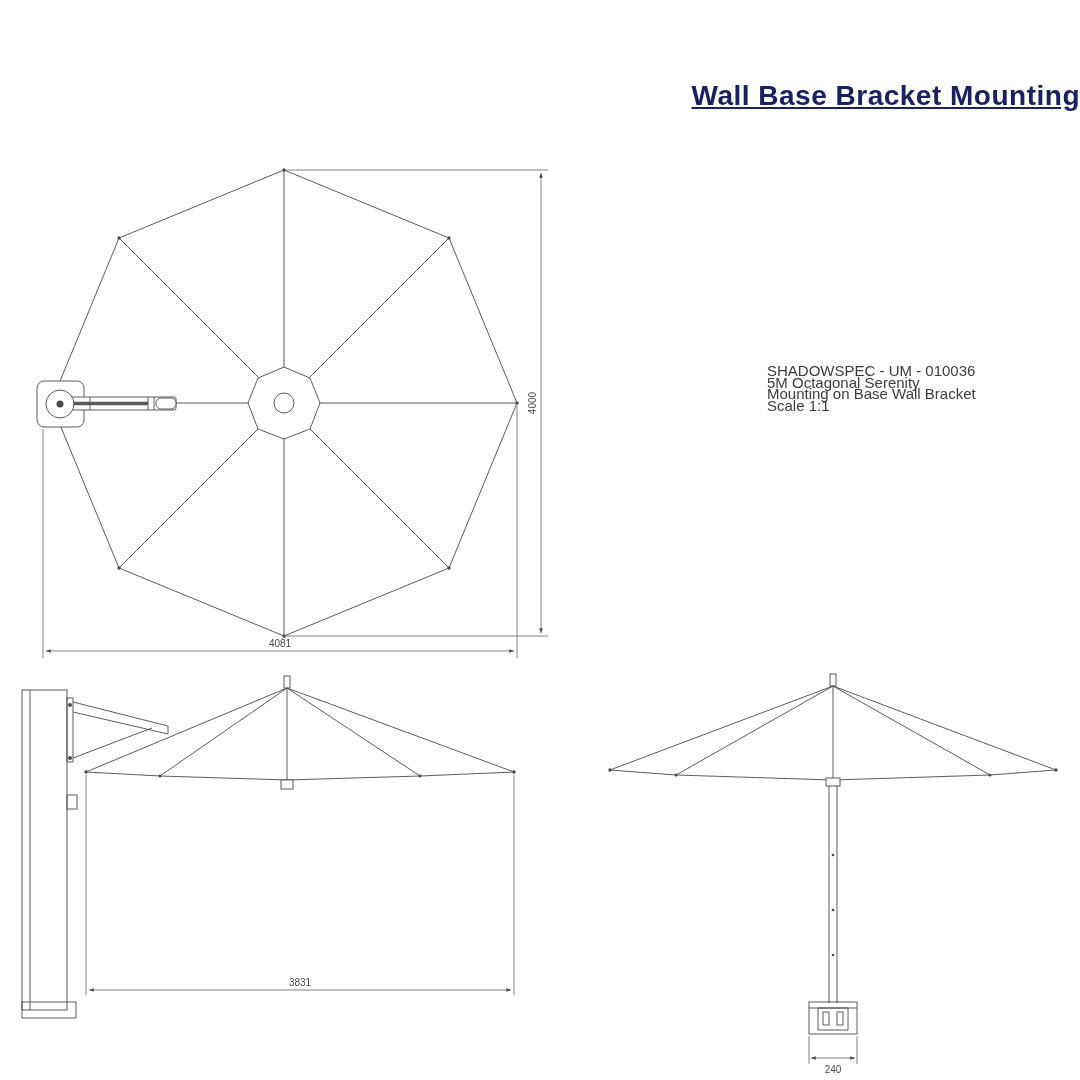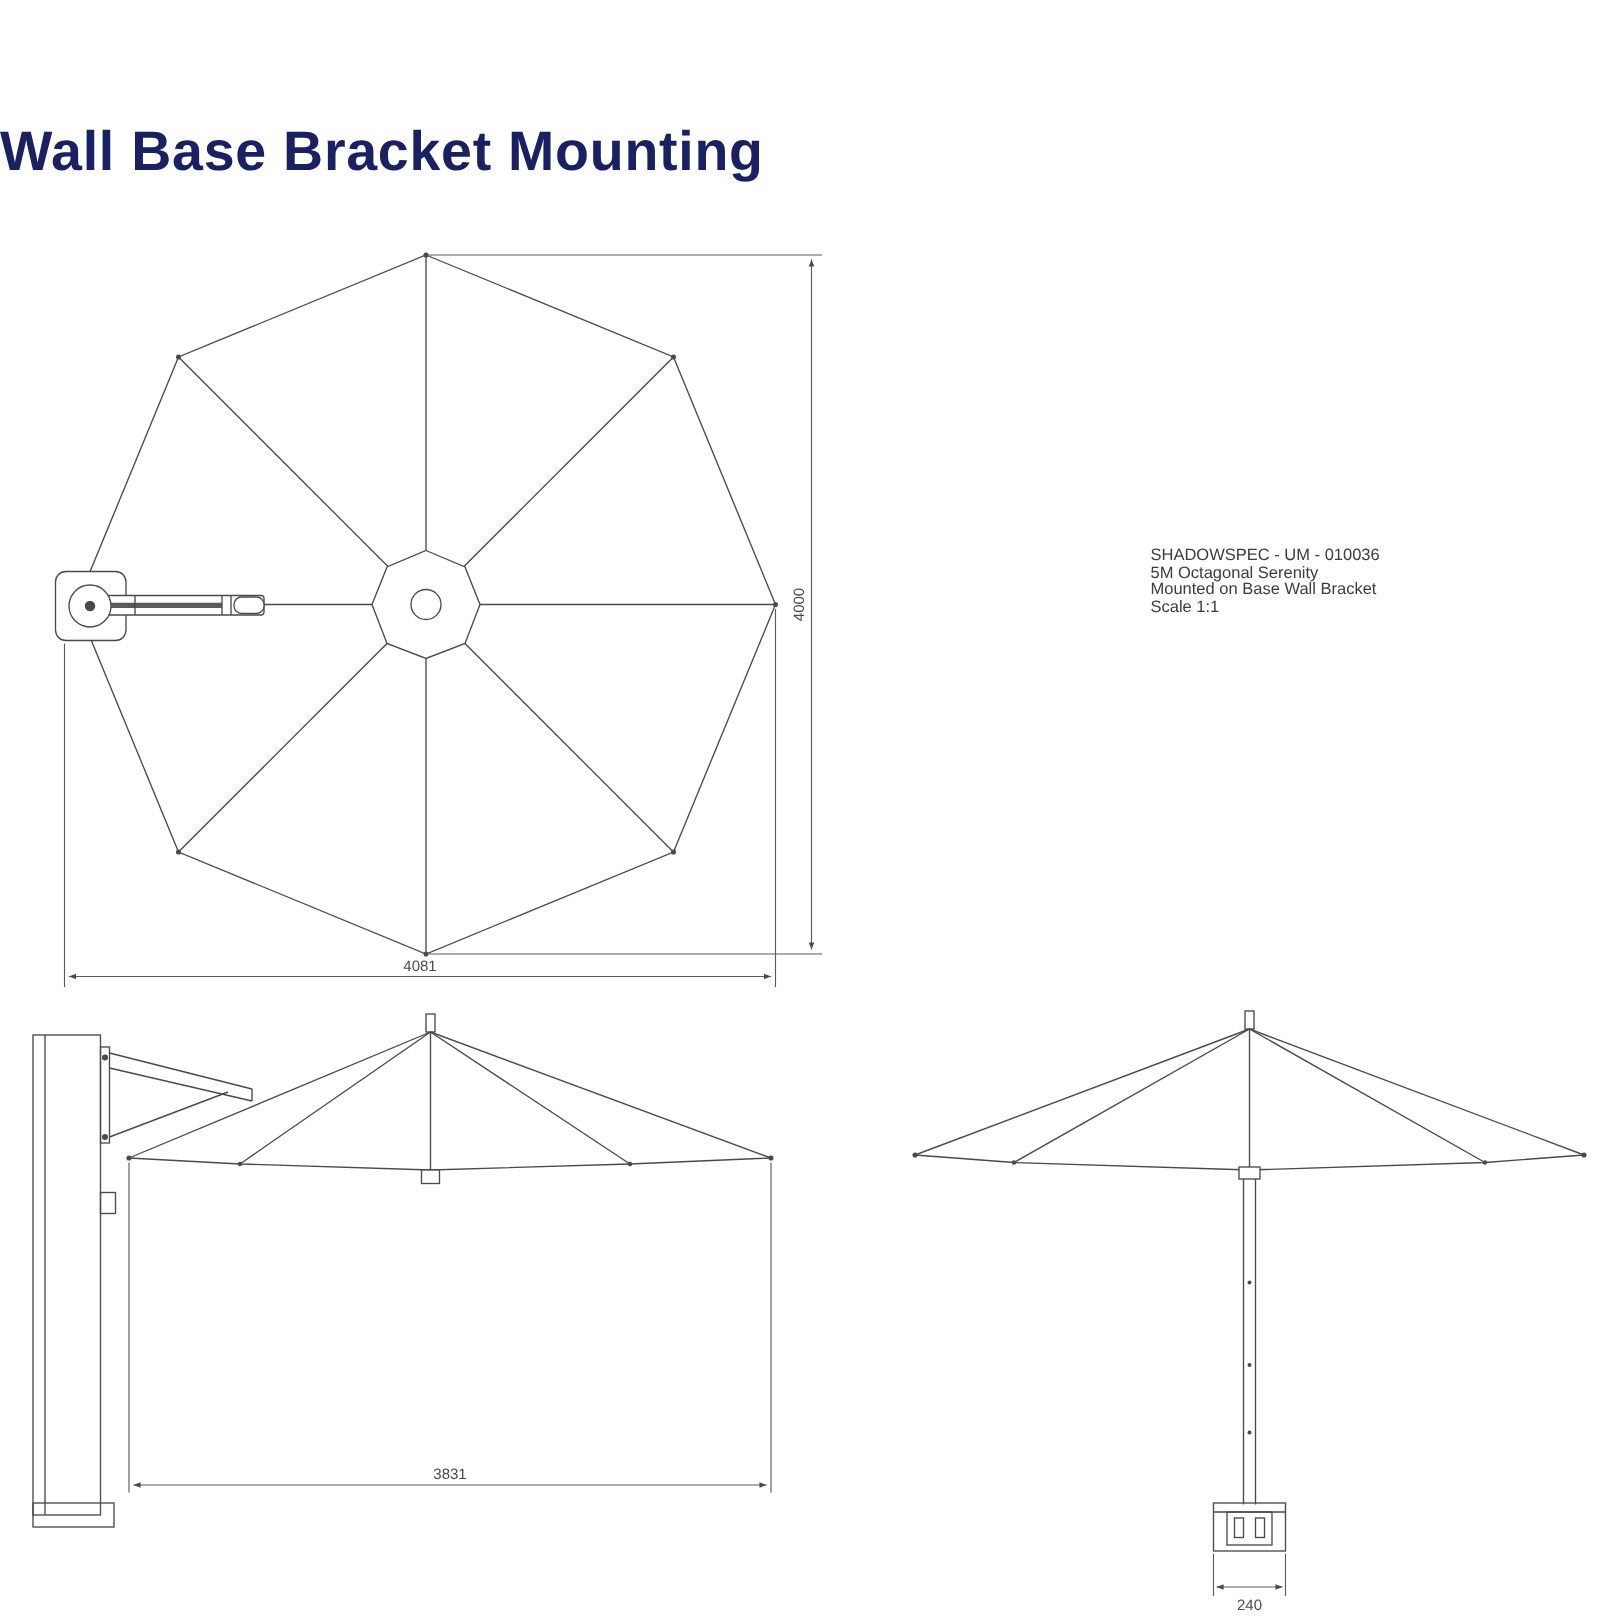--- a/index.html
+++ b/index.html
@@ -1,40 +1,40 @@
 <!DOCTYPE html>
 <html><head>
 <meta charset="utf-8">
 <style>
   html,body{margin:0;padding:0;background:#ffffff;}
   #page{position:relative;width:1080px;height:1080px;background:#ffffff;overflow:hidden;
         font-family:"Liberation Sans",sans-serif;}
-  #title{position:absolute;top:80px;left:0;width:100%;text-align:left;
-         font-size:37px;font-weight:700;color:#1a2163;letter-spacing:0.5px;}
-  #spec-block{position:absolute;left:767px;top:365px;font-size:11px;line-height:11.5px;
+  #title{position:absolute;top:80px;left:0;width:100%;text-align:right;
+         font-size:28px;font-weight:700;color:#1a2163;letter-spacing:0.5px;text-decoration:underline;}
+  #spec-block{position:absolute;left:767px;top:365px;font-size:15px;line-height:11.5px;
               color:#3c3c3c;white-space:nowrap;}
   svg{position:absolute;left:0;top:0;}
   .draw{stroke:#4a4a4a;stroke-width:0.9;fill:none;}
   .drawfill{stroke:#4a4a4a;stroke-width:0.9;fill:#ffffff;}
   .thick{stroke:#5a5a5a;stroke-width:3.5;fill:none;}
   .dim{stroke:#5a5a5a;stroke-width:0.75;fill:none;}
   .dot{fill:#4a4a4a;stroke:none;}
   text.dimlabel{font-family:"Liberation Sans",sans-serif;font-size:10px;fill:#4a4a4a;}
 </style>
 </head>
 <body>
 
 <div id="page">
 
   <div id="title">Wall Base Bracket Mounting</div>
 
   <div id="spec-block">
     <div>SHADOWSPEC - UM - 010036</div>
     <div>5M Octagonal Serenity</div>
-    <div>Mounted on Base Wall Bracket</div>
+    <div>Mounting on Base Wall Bracket</div>
     <div>Scale 1:1</div>
   </div>
 
   <svg width="1080" height="1080" viewBox="0 0 1080 1080">
     <defs>
       <marker id="arrow" viewBox="0 0 10 10" refX="9" refY="5" markerWidth="7" markerHeight="7" orient="auto-start-reverse">
         <path d="M0,1.5 L9,5 L0,8.5 z" fill="#4a4a4a"></path>
       </marker>
     </defs>
 

